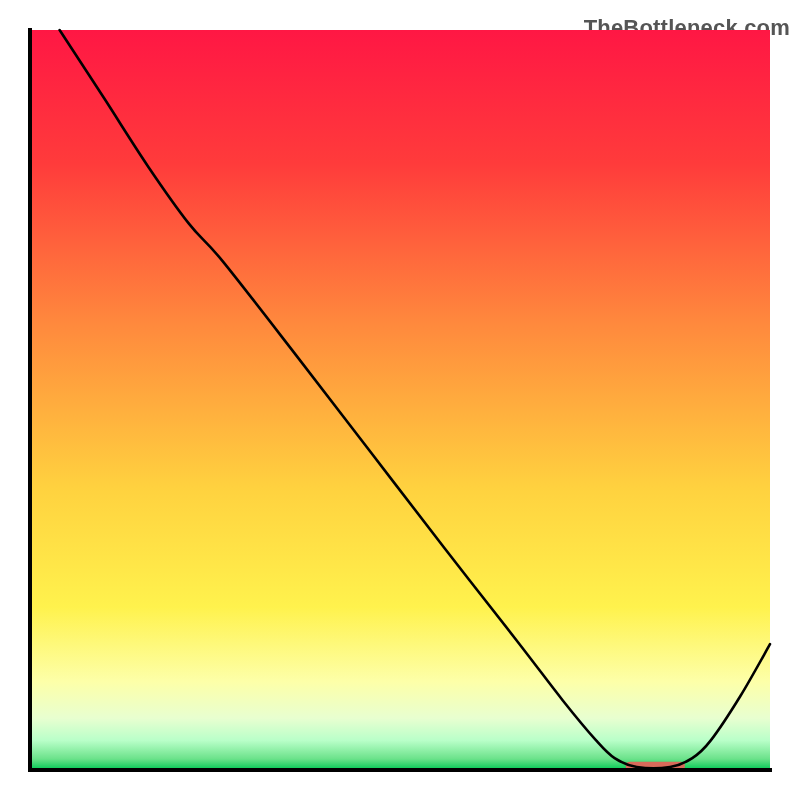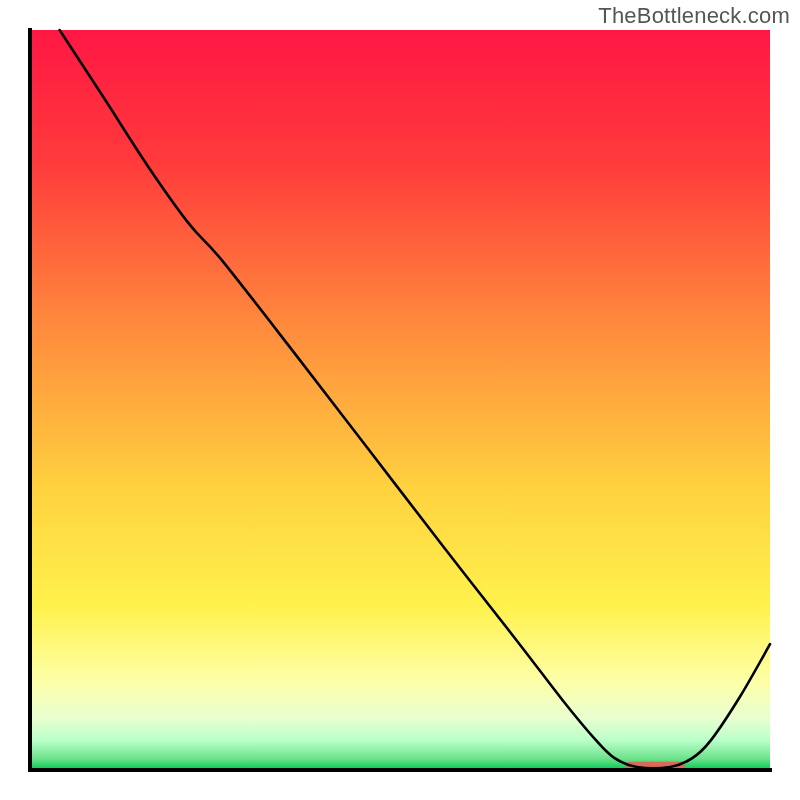--- a/index.html
+++ b/index.html
@@ -11,24 +11,24 @@
     overflow: hidden;
     font-family: Arial, Helvetica, sans-serif;
   }
   .container {
     position: relative;
     width: 800px;
     height: 800px;
   }
   .watermark {
     position: absolute;
-    top: 3px;
+    top: 15px;
     right: 10px;
     font-size: 22px;
-    font-weight: 400;
+    font-weight: 700;
     color: #555555;
     letter-spacing: 0.2px;
   }
   svg.chart {
     position: absolute;
     top: 0;
     left: 0;
   }
 </style>
 </head>

